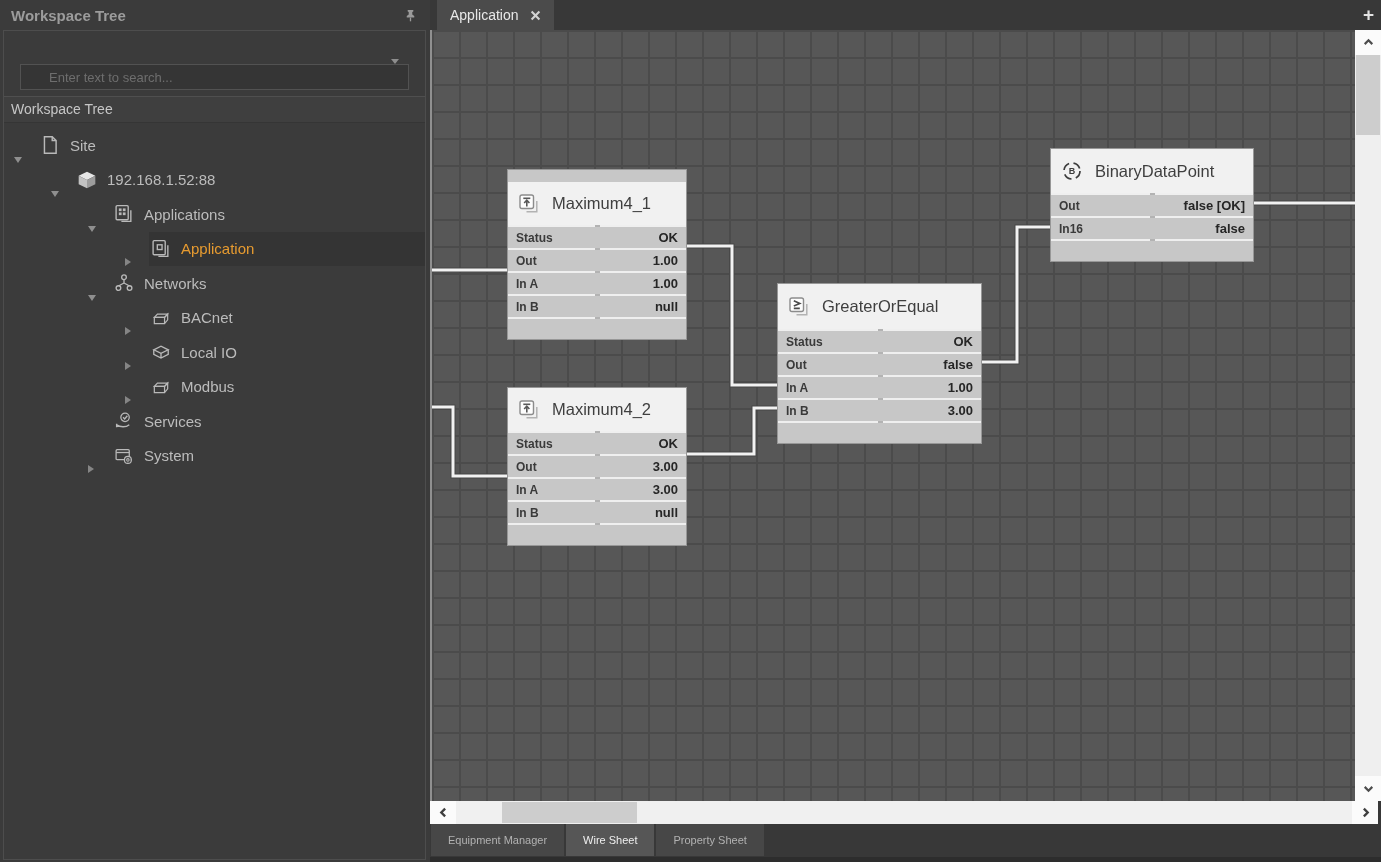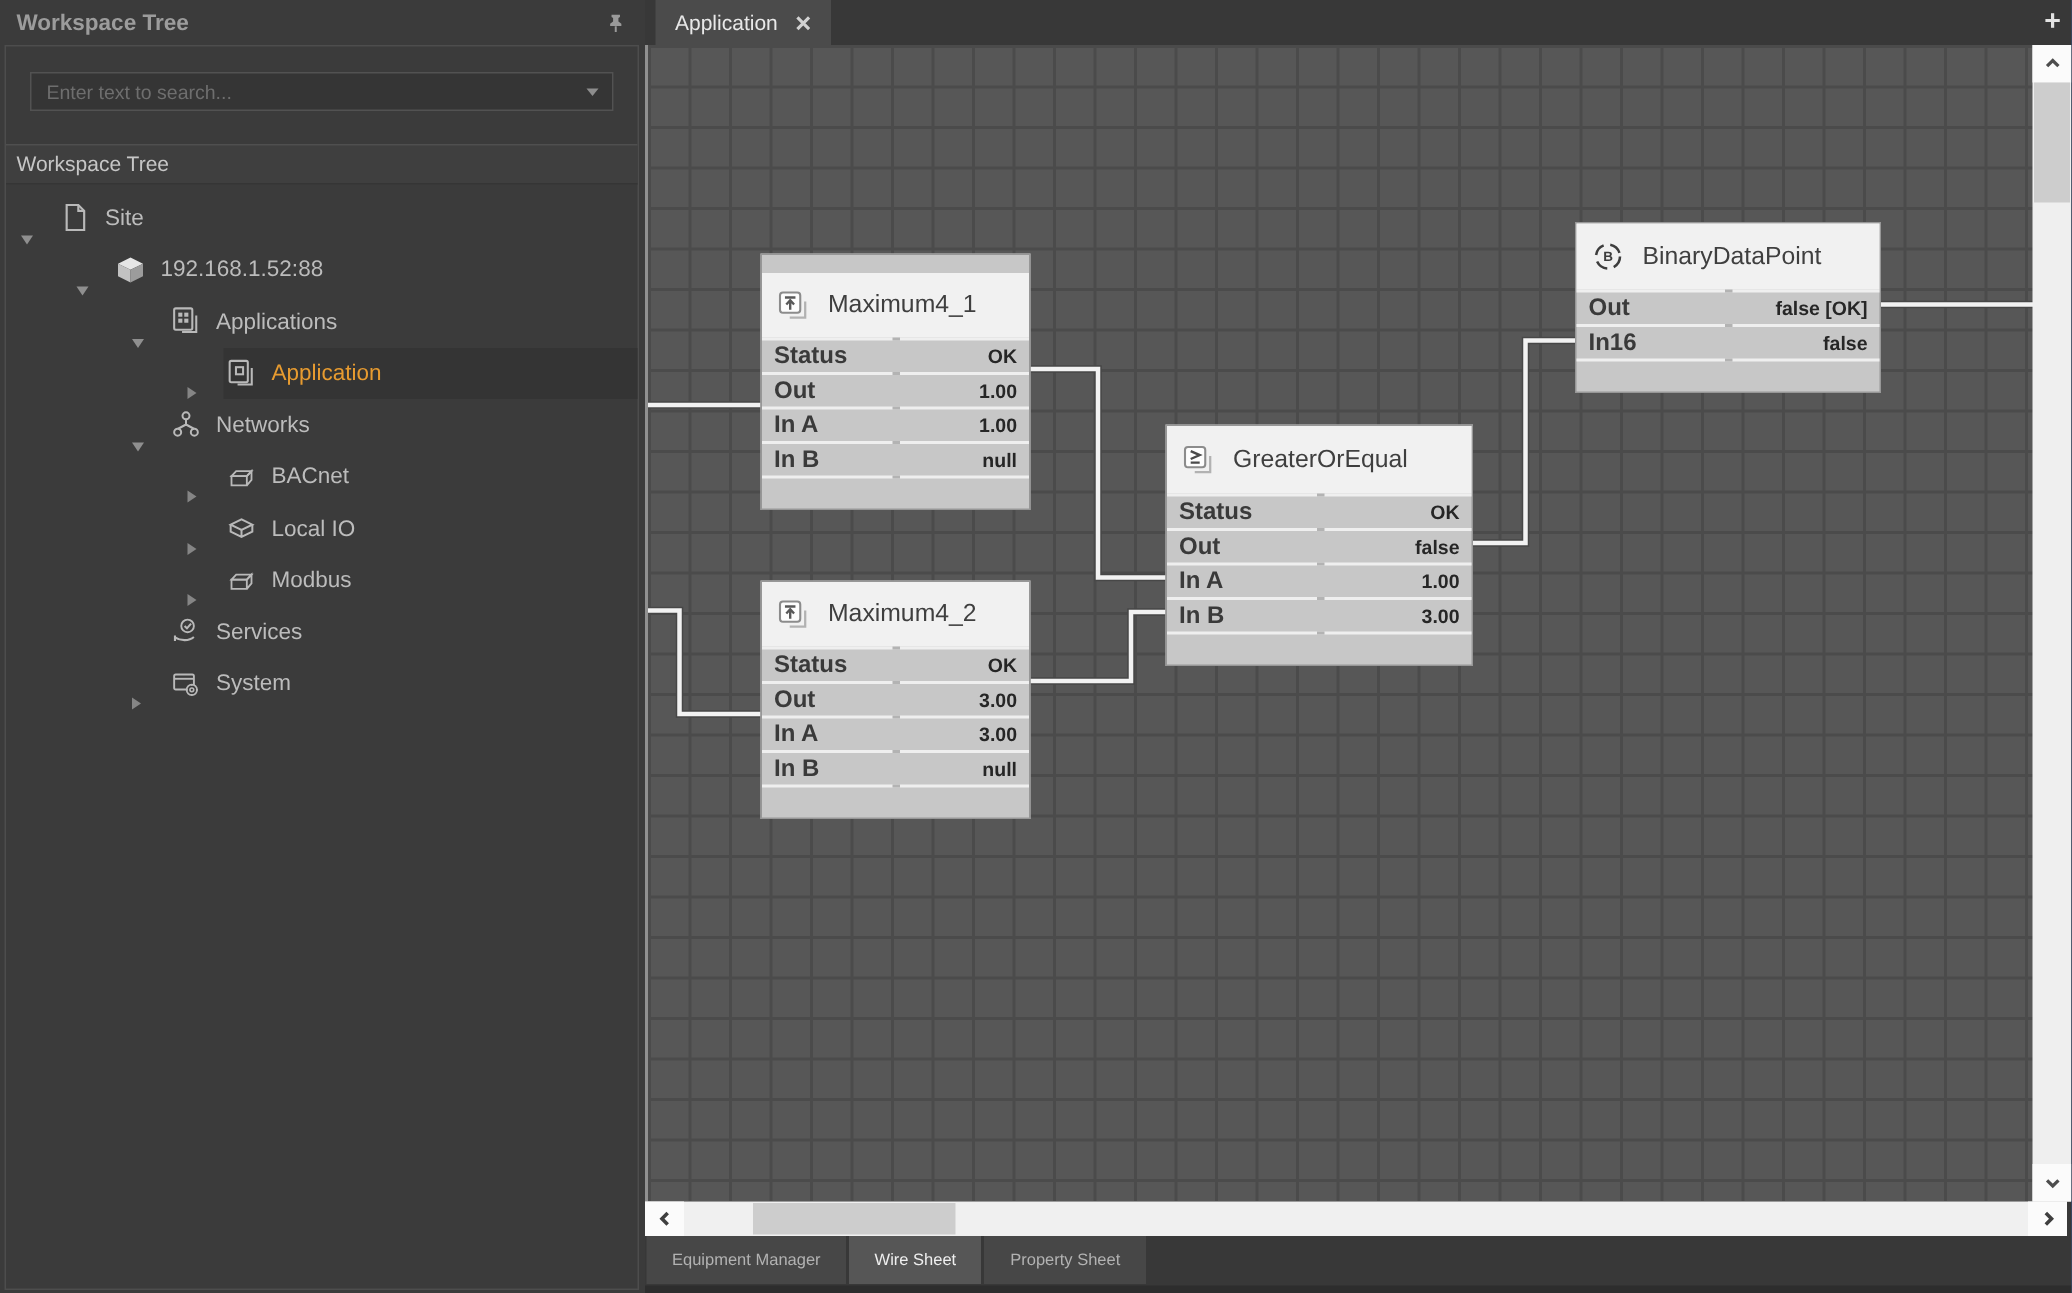--- a/index.html
+++ b/index.html
@@ -1,26 +1,26 @@
 <!DOCTYPE html>
 <html style="--accent: #E79B30;"><head>
 <meta charset="utf-8">
 <style>
   html,body{margin:0;padding:0;background:#2c2c2c;font-family:"Liberation Sans",sans-serif;}
-  #app{position:relative;width:1381px;height:862px;overflow:hidden;background:#3b82f6;}
+  #app{position:relative;width:1381px;height:862px;overflow:hidden;background:#c4b5fd;}
 
   
   .sidebar{position:absolute;left:0;top:0;width:430px;height:862px;background:#3b3b3b;}
   .sidebar-titlebar{height:30px;display:flex;align-items:center;padding:0 11px;}
   .sidebar-title{flex:1;font-weight:bold;font-size:15px;color:#9c9c9c;}
   .pin-btn{width:18px;height:18px;display:flex;align-items:center;justify-content:center;cursor:pointer;}
   .sidebar-panel{position:absolute;left:3px;right:4px;top:30px;bottom:2px;border:1px solid #4d4d4d;}
   .search-wrap{position:relative;margin:17px 16px 22px 16px;height:26px;}
   input.search{width:100%;height:26px;box-sizing:border-box;background:#353535;border:1px solid #525252;
-    color:#bbb;font-size:13px;padding:0 28px 0 10px;font-family:"Liberation Sans",sans-serif;outline:none;}
+    color:#bbb;font-size:13px;padding:0 28px 0 28px;font-family:"Liberation Sans",sans-serif;outline:none;margin-top:16px;}
   input.search::placeholder{color:#6e6e6e;}
   .search-arrow{position:absolute;right:10px;top:11px;width:0;height:0;
     border-left:4.5px solid transparent;border-right:4.5px solid transparent;border-top:5.5px solid #8d8d8d;}
   .section-label{height:25px;line-height:25px;background:#3f3f3f;border-top:1px solid #4f4f4f;
     border-bottom:1px solid #353535;color:#c6c6c6;font-size:14px;padding-left:7px;}
   .tree{padding-top:5px;}
   .tree-row{height:34.5px;display:flex;align-items:flex-end;cursor:default;}
   .tree-indent{flex:0 0 auto;height:1px;}
   .expander{flex:0 0 24px;display:flex;align-items:center;}
   .exp-expanded{width:0;height:0;border-left:4.5px solid transparent;border-right:4.5px solid transparent;border-top:6px solid #8f8f8f;}
@@ -50,21 +50,21 @@
   .wire-core{fill:none;stroke:#f2f2f2;stroke-width:3;}
 
   .block{position:absolute;background:#c7c7c7;border:1px solid #979797;box-sizing:border-box;cursor:move;}
   .block-header{background:#f1f1f1;display:flex;align-items:center;gap:11px;padding:0 9px;}
   .block-icon{width:24px;height:24px;flex:0 0 24px;}
   .block-icon svg{width:24px;height:24px;display:block;}
   .block-title{font-size:16.5px;color:#3f3f3f;white-space:nowrap;}
   .block-row{height:23px;box-sizing:border-box;border-top:2px solid #efefef;display:flex;align-items:center;
     justify-content:space-between;padding:0 8px;position:relative;}
   .block-row::after,.block-footer::after{content:"";position:absolute;left:50%;top:-2px;width:5px;height:2px;background:#b3b3b3;margin-left:-2px;}
-  .row-label{font-size:16px;font-weight:bold;color:#3a3a3a;text-align:right;}
+  .row-label{font-size:12px;font-weight:bold;color:#3a3a3a;text-align:right;}
   .row-value{font-size:13px;font-weight:bold;color:#262626;}
   .block-footer{height:22px;box-sizing:border-box;border-top:2px solid #efefef;position:relative;}
 
   
   .vscroll{position:absolute;left:925px;top:30px;width:26px;height:771px;background:#efefef;}
   .vs-btn{position:absolute;left:0;width:26px;height:25px;background:#fbfbfb;display:flex;align-items:center;justify-content:center;cursor:pointer;}
   .vs-up{top:0;}.vs-down{bottom:0;}
   .vs-thumb{position:absolute;left:1px;top:25px;width:24px;height:80px;background:#cdcdcd;cursor:pointer;}
   .hscroll{position:absolute;left:0;top:801px;width:948px;height:23px;background:#f0f0f0;}
   .hs-btn{position:absolute;top:0;width:26px;height:23px;background:#fbfbfb;display:flex;align-items:center;justify-content:center;cursor:pointer;}

